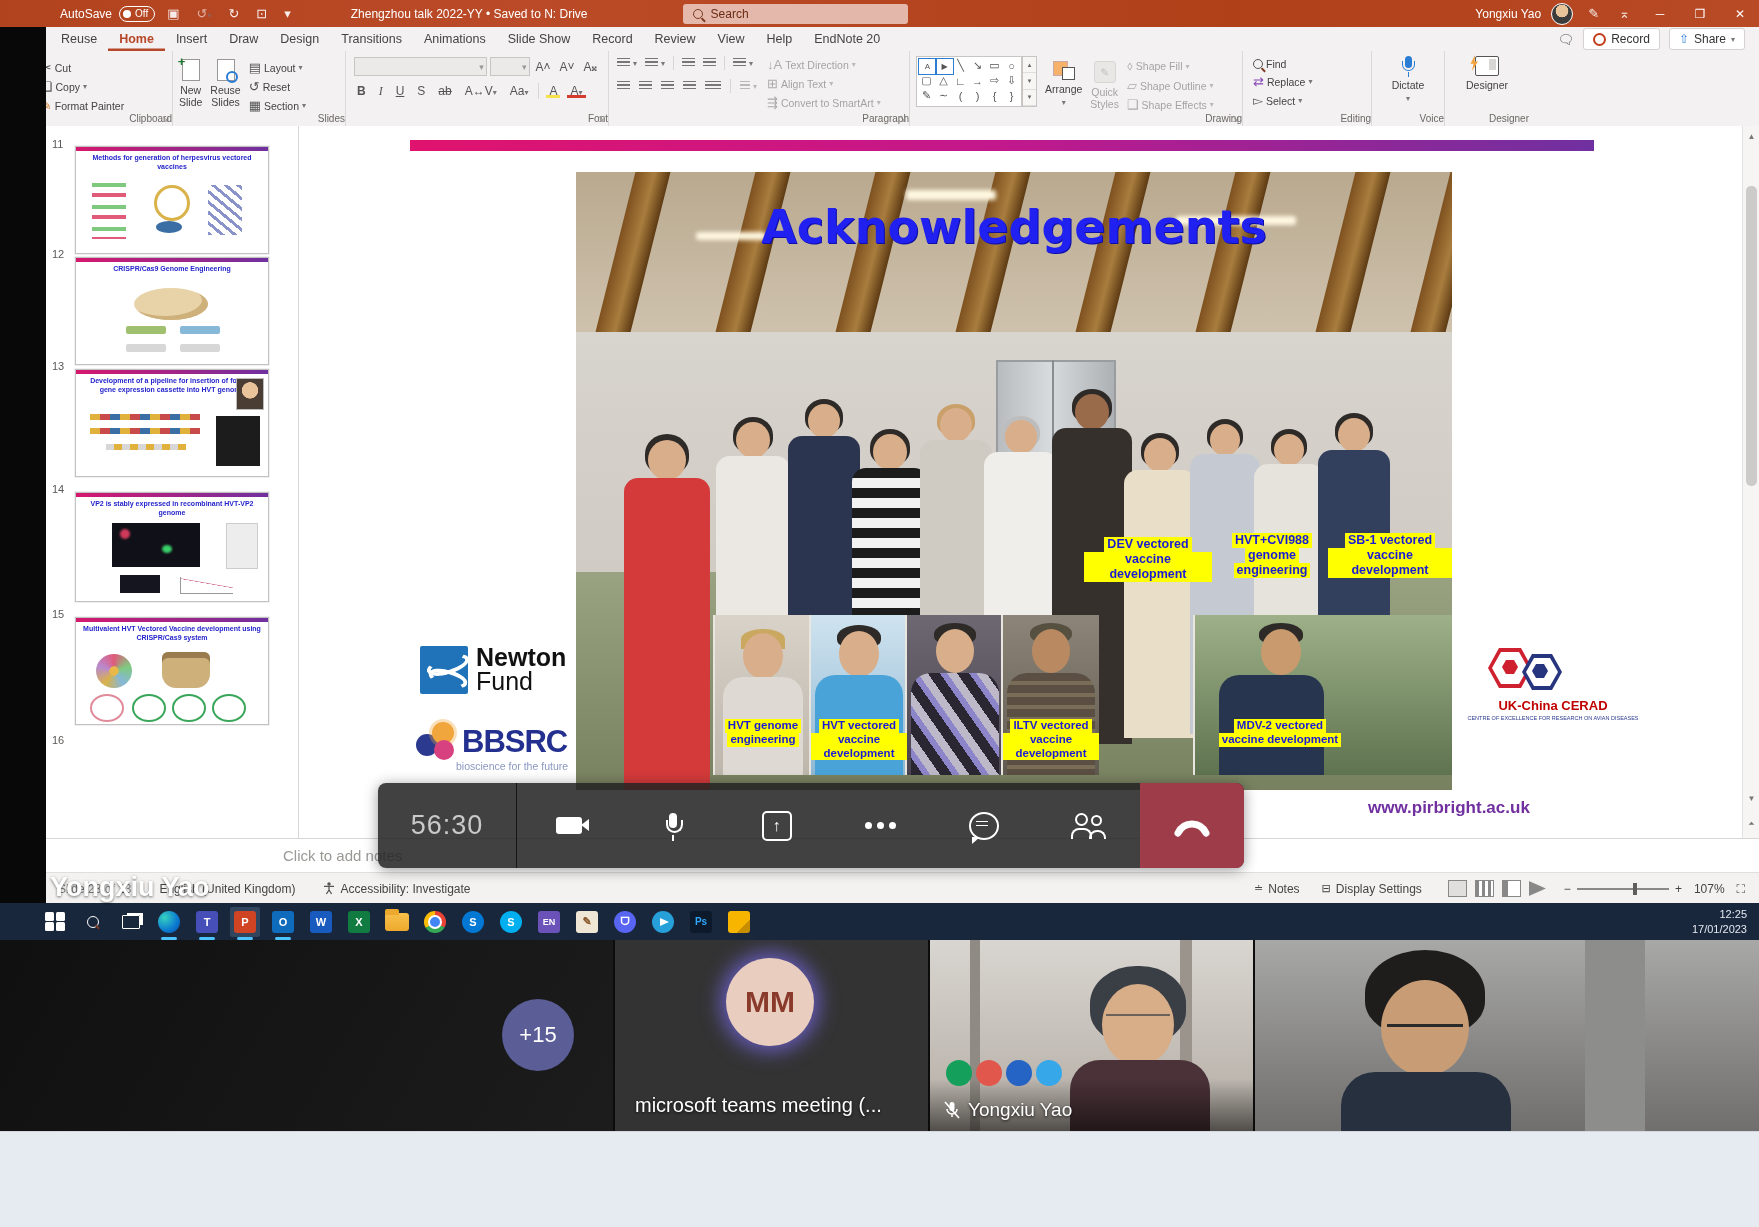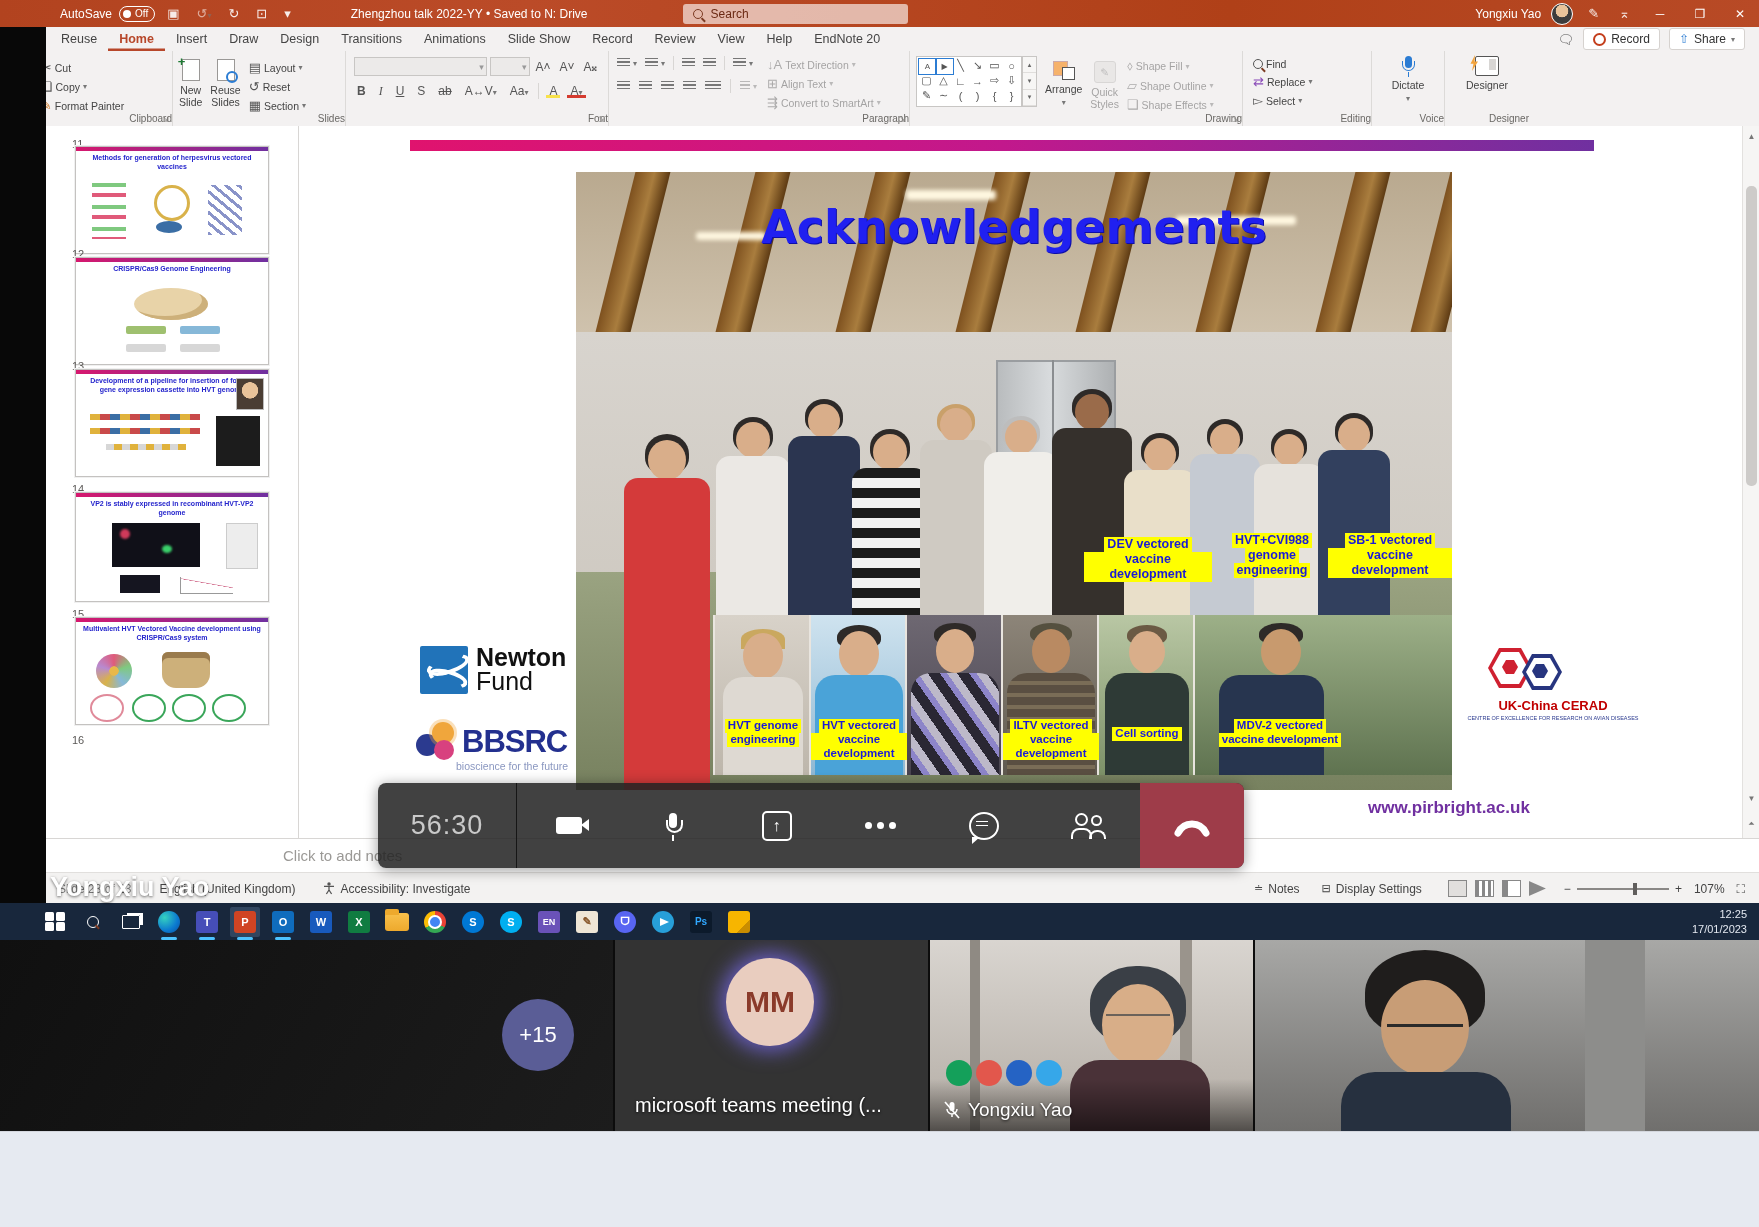--- a/index.html
+++ b/index.html
@@ -52,21 +52,21 @@
   .mic-blue::before{content:"";position:absolute;left:6px;bottom:-1px;width:1.6px;height:5px;background:#2b7cd3;}
   .designer-ic{width:22px;height:18px;border:1.6px solid #555;border-radius:2px;position:relative;background:#fff;}
   .designer-ic::before{content:"";position:absolute;right:2px;top:2px;width:7px;height:11px;background:#d8d6d4;}
   .bolt{position:absolute;left:-7px;top:-2px;width:10px;height:16px;background:#f2a33c;clip-path:polygon(60% 0,15% 55%,45% 55%,30% 100%,90% 40%,55% 40%);}
   .arr-sq1{width:13px;height:13px;background:#f6b26b;border:1px solid #caa;display:inline-block;}
   .arr-sq2{width:11px;height:11px;background:#fff;border:1.4px solid #555;display:inline-block;margin-left:-6px;margin-top:6px;}
   
   #leftblack{left:0;top:27px;width:46px;height:876px;background:#080808;}
   #main{left:46px;top:126px;width:1696px;height:712px;background:#fff;overflow:hidden;}
   #thumbpanel{left:0;top:0;width:252px;height:712px;background:#fff;border-right:1px solid #d8d6d4;}
-  .thumb-num{position:absolute;font-size:11px;color:#5a5856;margin-left:20px;}
+  .thumb-num{position:absolute;font-size:11px;color:#5a5856;}
   .thumb-card{position:absolute;left:29px;width:192px;background:#fff;border:1px solid #c4c2c0;box-shadow:0 0 0 1px #f0f0f0;overflow:hidden;}
   .thumb-bar{height:4px;background:linear-gradient(90deg,#d6186e,#7030a0);}
   .thumb-title{font-size:7px;font-weight:bold;color:#2424cc;text-align:center;padding:3px 6px 1px;line-height:1.25;}
   .tg{position:absolute;}
   
   #gradbar{background:linear-gradient(90deg,#e0136e,#c2188c,#7030a0);}
   #photo{background:#d6d2cc;overflow:hidden;}
   .beams{position:absolute;left:0;top:0;width:100%;height:160px;background:linear-gradient(#b9a98f,#cfc2ad);overflow:hidden;}
   .beam{position:absolute;top:-20px;width:34px;height:200px;background:linear-gradient(90deg,#7e511f,#a97d3e 55%,#5d3a13);transform:rotate(14deg);}
   .lightstrip{position:absolute;background:#fff7e0;filter:blur(2px);border-radius:3px;}
@@ -624,26 +624,20 @@
           <span class="hair" style="left:50%;top:8px;width:42px;height:22px;"></span>
             <span class="hd" style="top:14px;width:38px;height:44px;"></span>
           <div class="bd" style="top:58px;bottom:0;border-radius:20px 20px 0 0;background:repeating-linear-gradient(55deg,#2a2733 0 10px,#8d85c9 10px 16px,#bdb9c9 16px 24px);left:4px;right:4px;"></div>
         </div>
         <div class="strip-tile" style="left:288px;width:96px;background:linear-gradient(#8d8579,#5f594f);">
           <span class="hair" style="left:50%;top:8px;width:42px;height:20px;background:#55503f;"></span>
             <span class="hd" style="top:14px;width:38px;height:44px;background:#b98a62;"></span>
           <div class="bd" style="top:58px;bottom:0;border-radius:20px 20px 0 0;background:repeating-linear-gradient(#5a4f42 0 8px,#7a6d57 8px 12px),repeating-linear-gradient(90deg,#5a4f42 0 8px,#8a7c62 8px 12px);left:4px;right:4px;"></div>
           <div class="ylab" style="left:-4px;right:-4px;top:104px;font-size:11.5px;"><span>ILTV vectored</span><br><span>vaccine development</span></div>
         </div>
-        <div class="strip-tile" style="left:384px;width:96px;background:linear-gradient(#b9c7a4,#7d9168);">
-          <span class="hair" style="left:50%;top:10px;width:40px;height:20px;background:#6b5a44;"></span>
-            <span class="hd" style="top:16px;width:36px;height:42px;"></span>
-          <div class="bd" style="top:58px;bottom:0;border-radius:20px 20px 0 0;background:#2e3a36;left:6px;right:6px;"></div>
-          <div class="ylab" style="left:-2px;right:-2px;top:112px;font-size:11.5px;"><span>Cell sorting</span></div>
-        </div>
         <div class="strip-tile" style="left:480px;width:259px;background:linear-gradient(#9db088,#5f7350);">
           <span class="hair" style="left:64px;top:8px;width:44px;height:22px;transform:none;"></span>
             <span class="hd" style="left:66px;top:14px;width:40px;height:46px;transform:none;background:#c89a6e;"></span>
           <div class="bd" style="top:60px;bottom:0;border-radius:20px 20px 0 0;background:#27354f;left:24px;right:130px;"></div>
           <div class="ylab" style="left:10px;width:150px;top:104px;font-size:11.5px;"><span>MDV-2 vectored</span><br><span>vaccine development</span></div>
         </div>
       </div>
     </div>
 
     <div class="abs" style="left:374px;top:520px;width:156px;">

